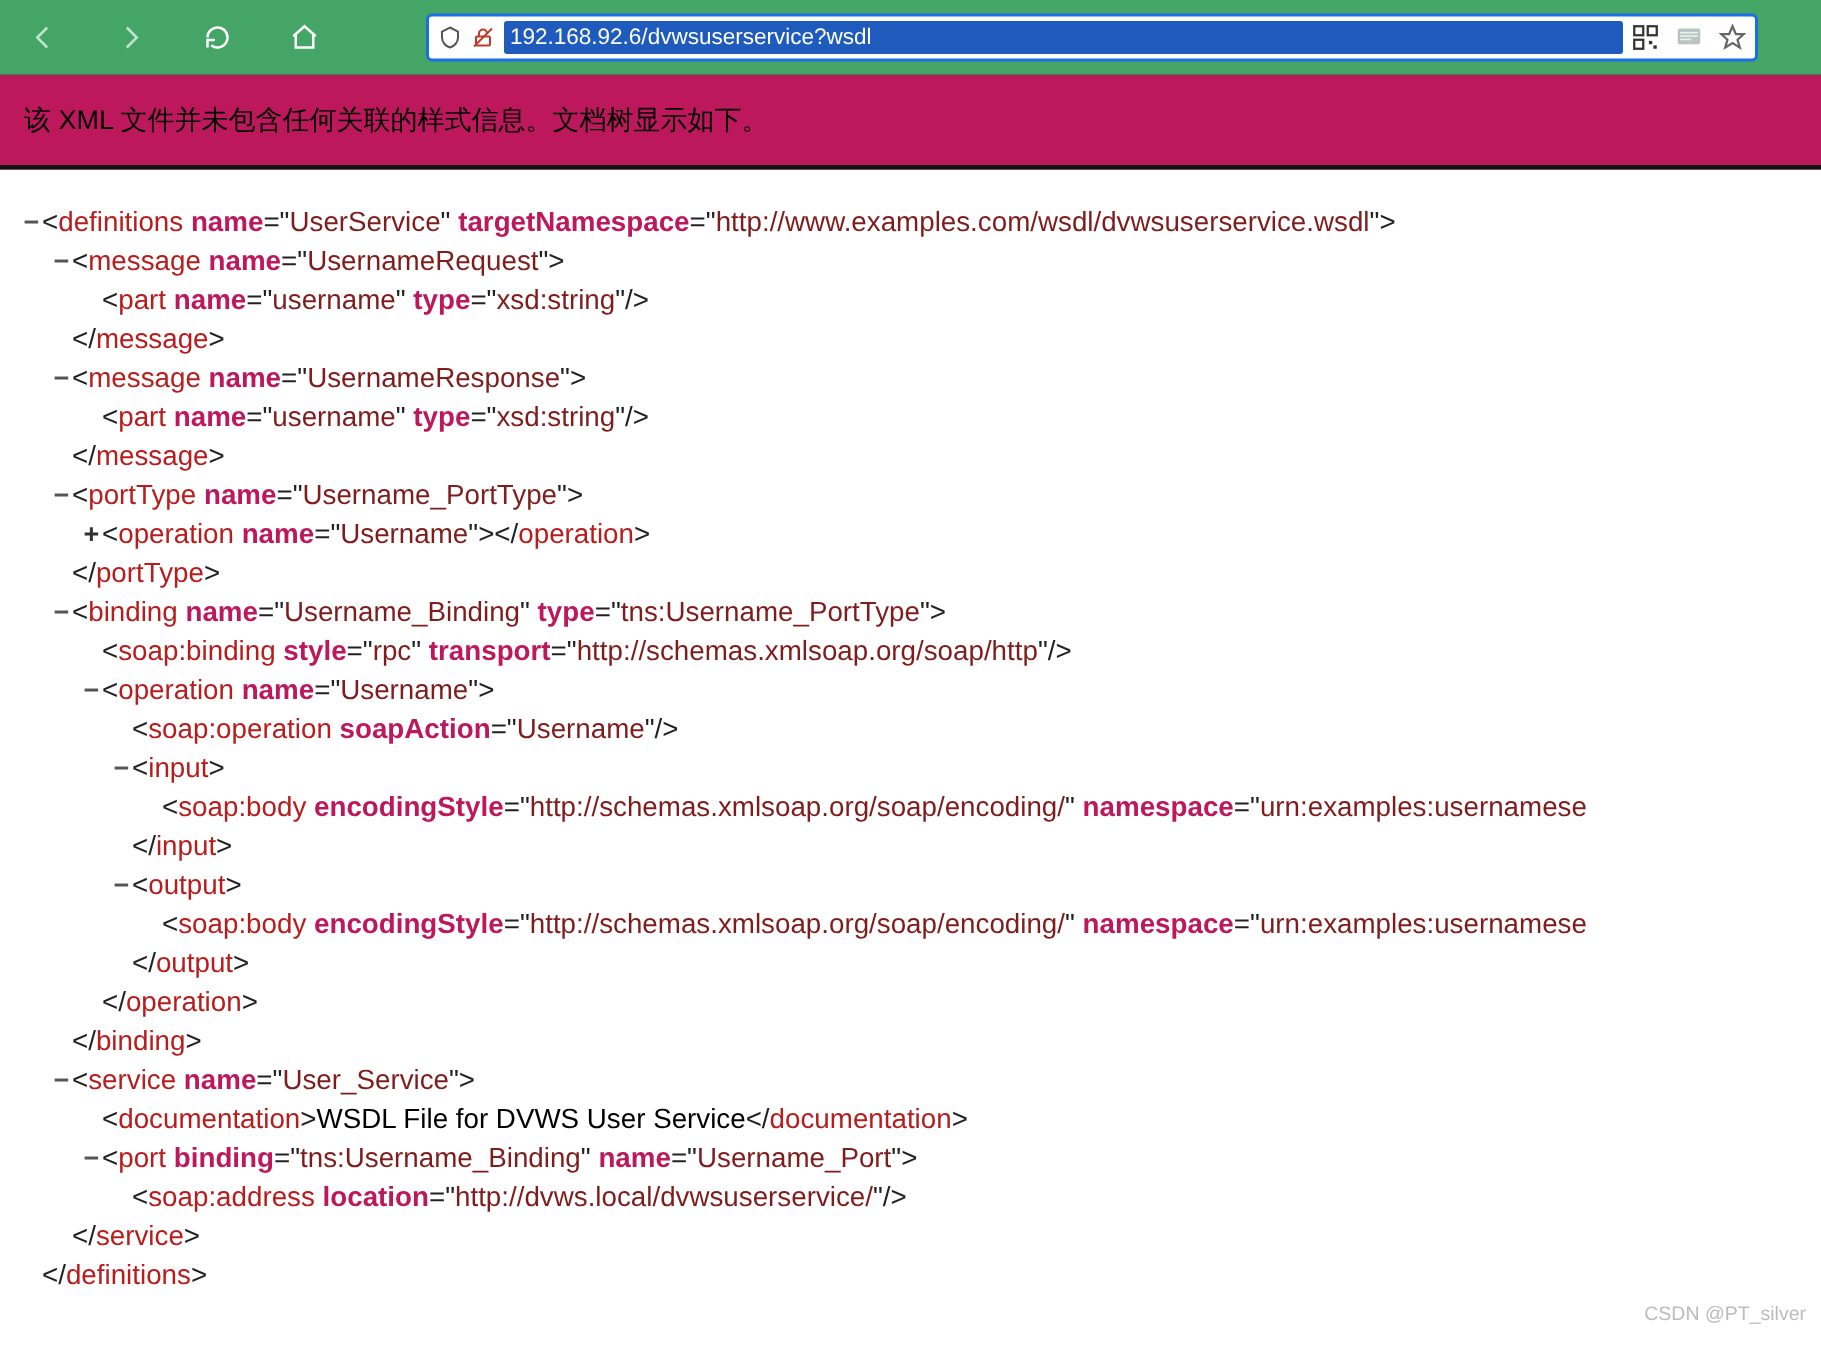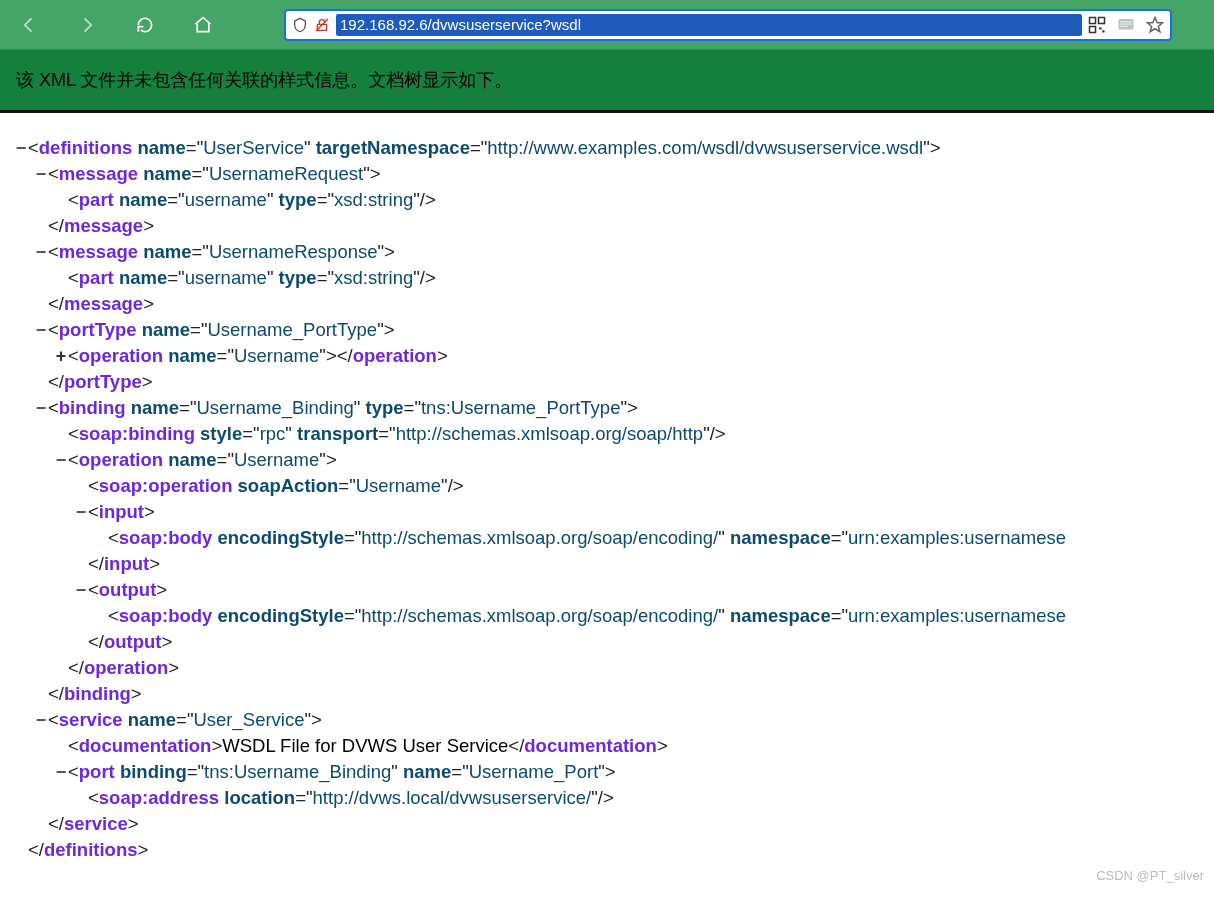--- a/index.html
+++ b/index.html
@@ -7,32 +7,32 @@
   
   .toolbar { background:#45a567; height:50px; display:flex; align-items:center; padding:0 12px; gap:24px; border-bottom:1px solid #2f8f53;}
   .toolbar .nav-btn { width:34px; height:34px; display:flex; align-items:center; justify-content:center; color:#fff; border-radius:4px; cursor:default;}
   .toolbar .nav-btn svg { stroke:#fff; }
   .toolbar .nav-btn.disabled svg { stroke:#bfe4cd; }
   .url-wrap { flex:1; margin:0 30px 0 40px; background:#fff; height:32px; border-radius:4px; border:2px solid #1a6fe8; display:flex; align-items:center; padding:0 6px; gap:6px; overflow:hidden;}
   .url-wrap .url-text { flex:1; background:#1f5bbd; color:#fff; font-size:15px; padding:0 4px; line-height:22px; border-radius:2px; white-space:nowrap; overflow:hidden;}
   .url-actions { display:flex; align-items:center; gap:10px; }
   .url-actions svg, .url-wrap svg { display:block; }
   
-  .banner { background:#15803d; color:#000; font-size:18px; padding:18px 16px; border-bottom:3px solid #111;}
+  .banner { background:#be185d; color:#000; font-size:18px; padding:18px 16px; border-bottom:3px solid #111;}
   
   .xml { padding:22px 0 30px 14px; font-size:18.5px; line-height:26px; white-space:nowrap; overflow:hidden;}
   .row { display:flex; align-items:baseline;}
   .twisty { width:14px; text-align:center; color:#555; font-weight:600; cursor:pointer; user-select:none; font-size:18px; line-height:26px;}
   .twisty.plus { color:#333; }
   .ind0{padding-left:0;} .ind1{padding-left:20px;} .ind2{padding-left:40px;} .ind3{padding-left:60px;} .ind4{padding-left:80px;}
   .content{}
   .p{color:#222;} 
-  .tag{color:#6d28d9; font-weight:700;}
-  .attr{color:#0c4a6e; font-weight:700;}
-  .val{color:#0c4a6e;}
+  .tag{color:#b91c1c; font-weight:400;}
+  .attr{color:#be185d; font-weight:700;}
+  .val{color:#7f1d1d;}
   .txt{color:#000;margin-top:31px;}
   .watermark{position:fixed; right:10px; bottom:20px; color:#bbb; font-size:13px;}
 </style>
 </head>
 <body>
 
 <div class="toolbar">
   <div class="nav-btn disabled">
     <svg width="20" height="20" viewBox="0 0 24 24" fill="none" stroke-width="2">
         <path d="M15 4 L7 12 L15 20"></path>

